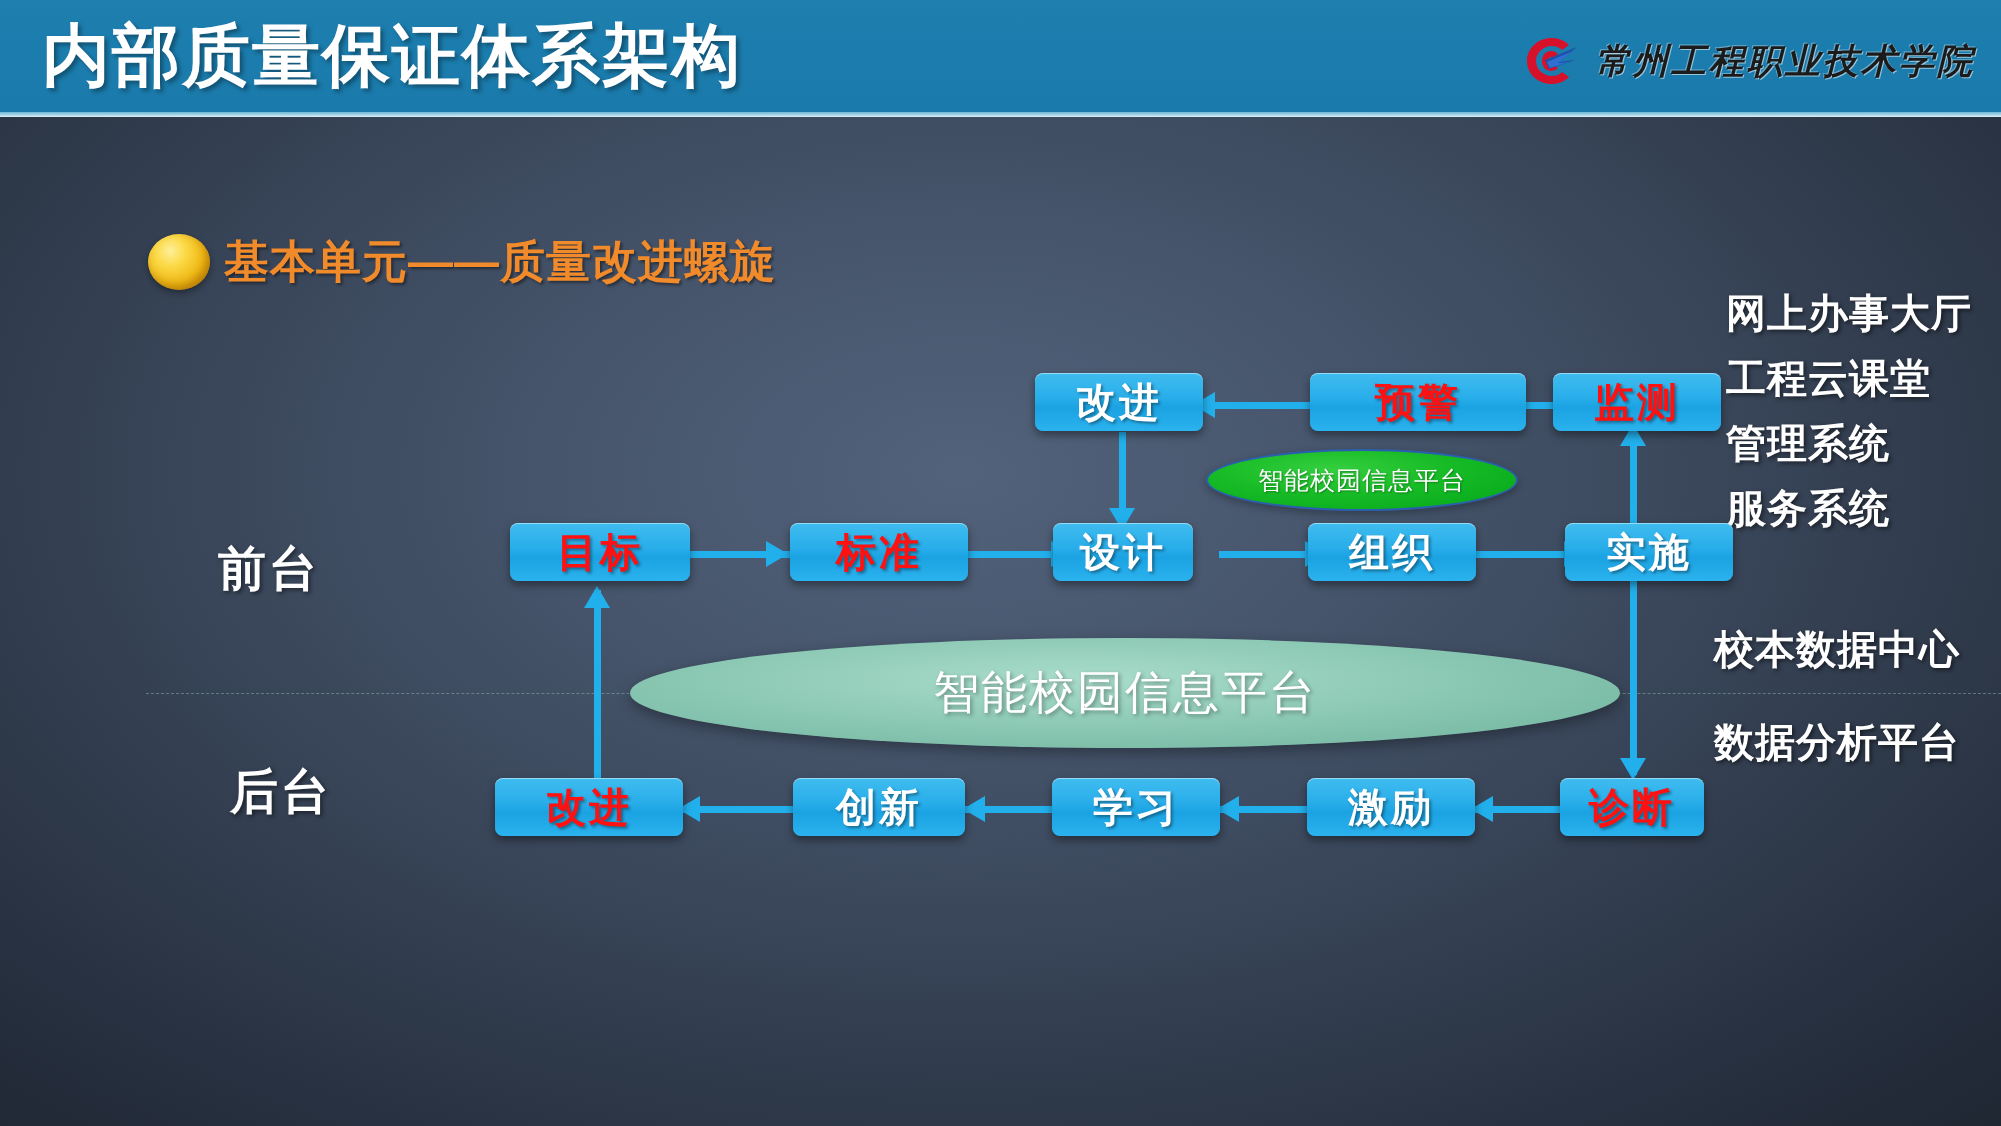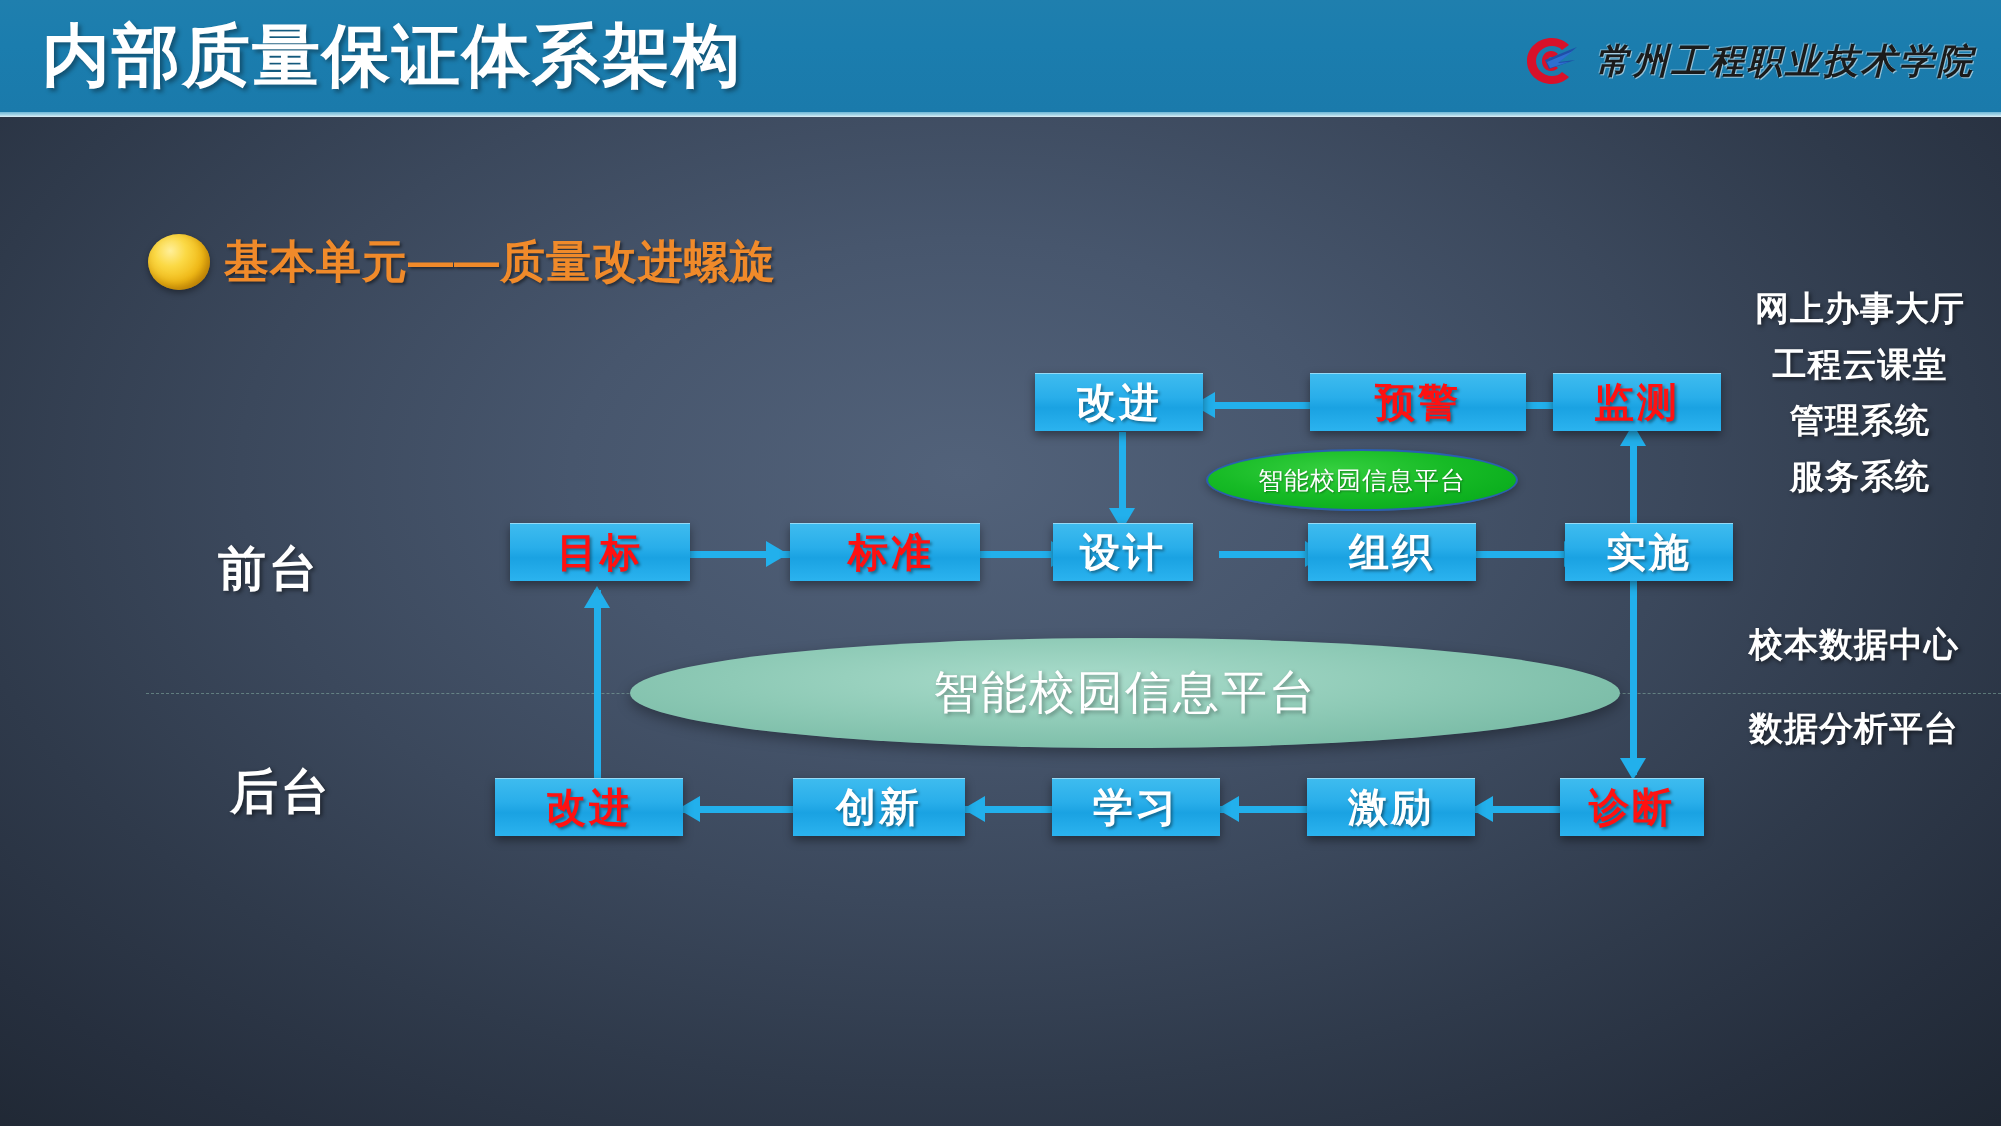--- a/index.html
+++ b/index.html
@@ -96,27 +96,26 @@
     text-shadow: 2px 2px 4px rgba(0,0,0,0.5);
     white-space: nowrap;
     font-weight: bold;
   }
   #stage-front { left: 218px; top: 537px; }
   #stage-back  { left: 230px; top: 760px; }
 
   
   .side-label {
     position: absolute;
-    font-size: 34px;
+    font-size: 40px;
     font-weight: 700;
     color: #ffffff;
     letter-spacing: 1px;
     text-shadow: 2px 2px 4px rgba(0,0,0,0.55);
     white-space: nowrap;
-    text-align: center;
   }
   #sys-group { position: absolute; left: 1726px; top: 286px; width: 268px; }
   #sys-group .side-label { position: relative; left: 0; display:block; width:100%; margin-bottom: 10px; }
   #data-group { position: absolute; left: 1714px; top: 622px; width: 280px; }
   #data-group .side-label { position: relative; left:0; display:block; width:100%; margin-bottom: 38px; }
 
   
   #divider {
     position: absolute;
     left: 146px; top: 693px;
@@ -157,21 +156,21 @@
     color: #ffffff;
     letter-spacing: 1px;
     white-space: nowrap;
     text-shadow: 1px 1px 2px rgba(0,0,0,0.35);
   }
 
   
   .node {
     position: absolute;
     height: 58px;
-    border-radius: 0;
+    border-radius: 8px;
     background: linear-gradient(180deg, #3fbcef 0%, #29aeea 42%, #1aa2e2 60%, #2bb3ef 100%);
     box-shadow: 0 4px 9px rgba(0,0,0,0.42), inset 0 1px 0 rgba(255,255,255,0.45);
     display: flex; align-items: center; justify-content: center;
     z-index: 5;
   }
   .node-label {
     font-size: 40px;
     font-weight: 700;
     letter-spacing: 3px;
     white-space: nowrap;
@@ -310,21 +309,21 @@
   <div class="node" style="left:1310px; top:373px; width:216px;">
     <span class="node-label lbl-red">预警</span>
   </div>
   <div class="node" style="left:1553px; top:373px; width:168px;">
     <span class="node-label lbl-red">监测</span>
   </div>
 
   <div class="node" style="left:510px; top:523px; width:180px;">
     <span class="node-label lbl-red">目标</span>
   </div>
-  <div class="node" style="left:790px; top:523px; width:178px;padding-left:12px;">
+  <div class="node" style="left:790px; top:523px; width:178px;">
     <span class="node-label lbl-red">标准</span>
   </div>
   <div class="node" style="left:1053px; top:523px; width:140px;">
     <span class="node-label lbl-white">设计</span>
   </div>
   <div class="node" style="left:1308px; top:523px; width:168px;">
     <span class="node-label lbl-white">组织</span>
   </div>
   <div class="node" style="left:1565px; top:523px; width:168px;">
     <span class="node-label lbl-white">实施</span>

